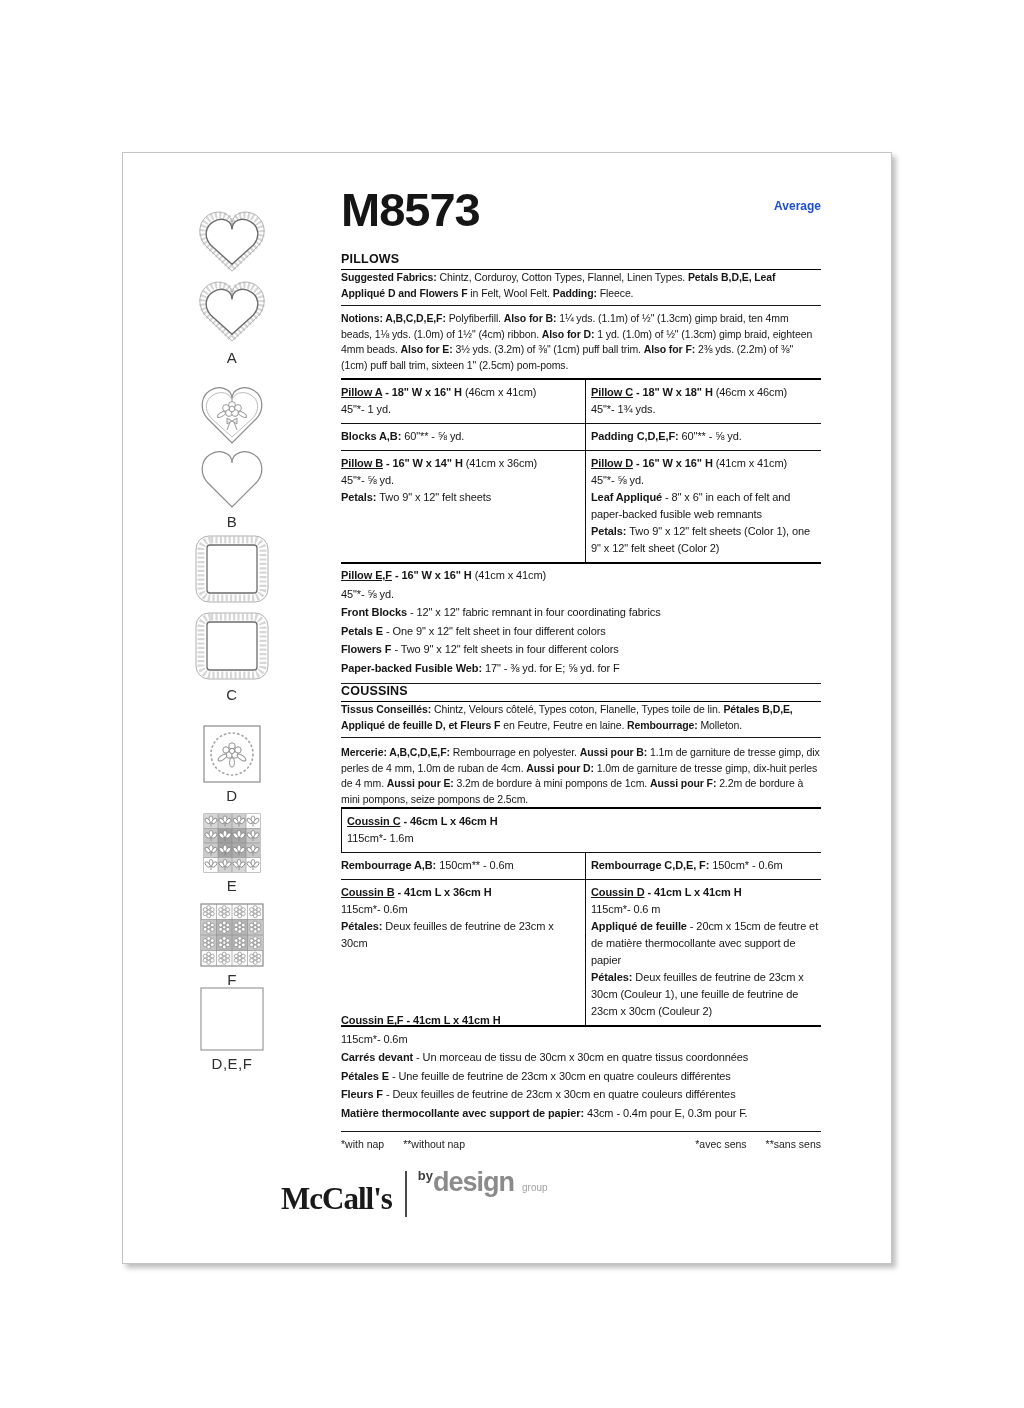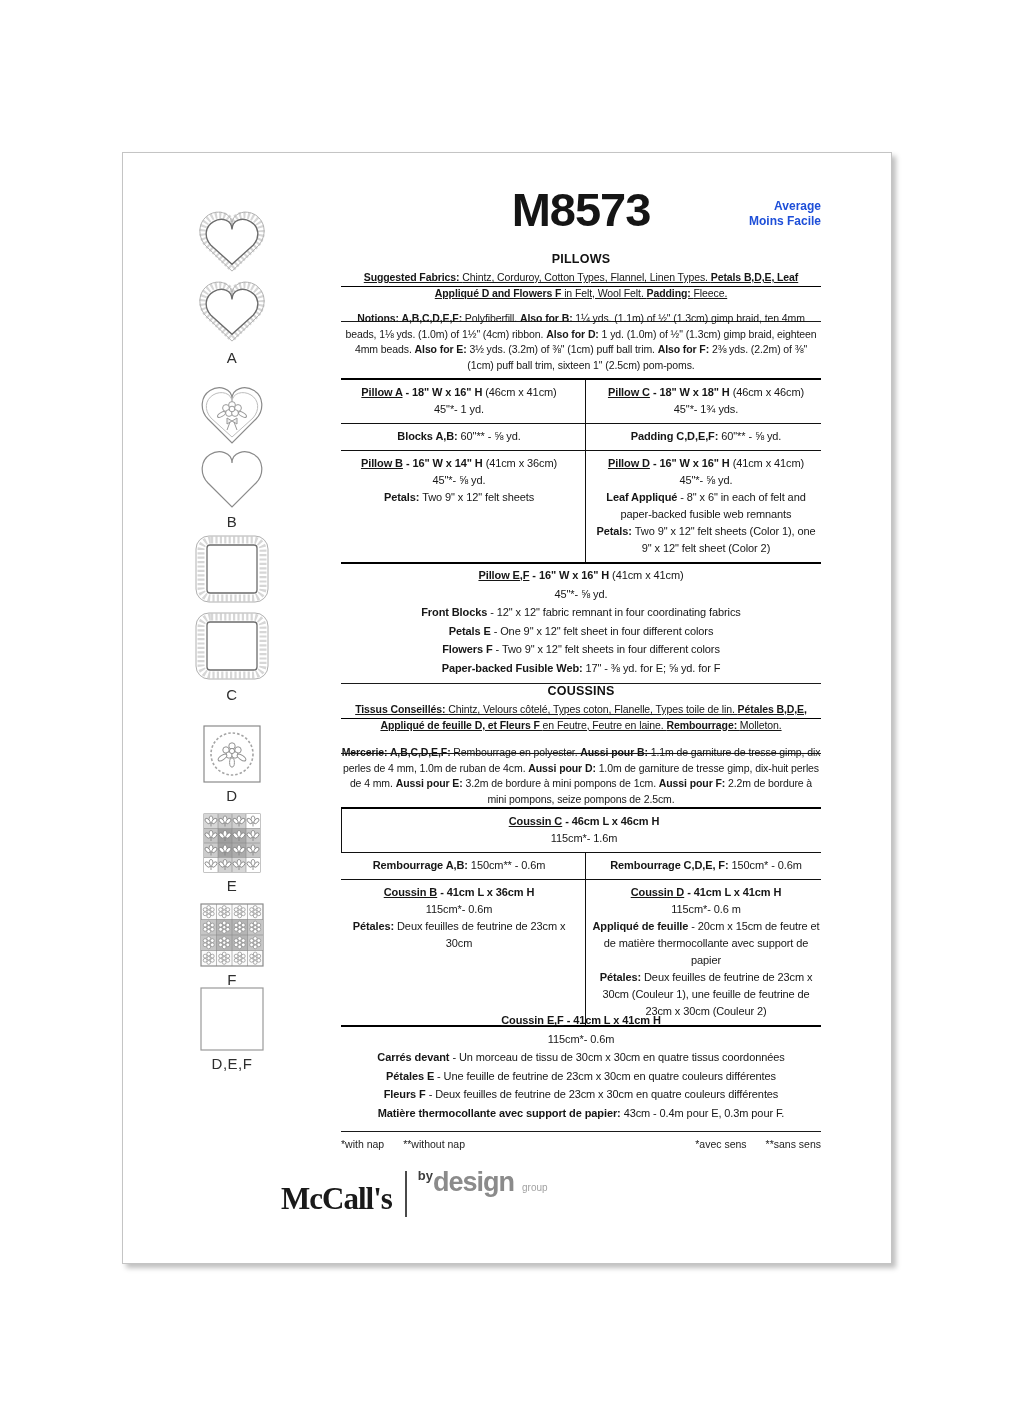--- a/index.html
+++ b/index.html
@@ -10,28 +10,28 @@
 
   
   .figcol{position:absolute;left:0;top:0;width:218px;height:100%;}
   .fig{position:absolute;left:50%;transform:translateX(-50%);display:flex;flex-direction:column;align-items:center;}
   .fig svg{display:block;}
   .fig .gap{height:4px;}
   .figlabel{margin-top:5px;font-size:15px;color:#2e2e2e;letter-spacing:.5px;line-height:1;}
 
   
   .content{position:absolute;left:218px;top:0;width:480px;height:100%;}
-  .content>div{position:absolute;left:0;width:480px;text-align:center;}
+  .content>div{position:absolute;left:0;width:480px;}
   .m-number{top:33px;font-size:47px;font-weight:700;letter-spacing:-1px;line-height:1;color:#151515;}
   .difficulty{top:46px;text-align:right;font-size:12px;font-weight:700;line-height:15px;color:#1d4ed8;}
-  .sec-head{font-size:12.5px;font-weight:700;letter-spacing:.2px;border-bottom:1.5px solid #000;padding-bottom:20px;color:#111;}
+  .sec-head{font-size:12.5px;font-weight:700;letter-spacing:.2px;border-bottom:1.5px solid #000;padding-bottom:3px;color:#111;}
   .head-en{top:99px;}
   .head-fr{top:531px;}
   .para{font-size:10.5px;letter-spacing:-0.1px;line-height:15.5px;color:#161616;}
-  .para.ruled{border-bottom:1px solid #1a1a1a;padding-bottom:20px;text-decoration:underline;}
+  .para.ruled{border-bottom:1px solid #1a1a1a;padding-bottom:4px;}
   .fabrics{top:117px;}
   .notions{top:158px;}
   .tissus{top:549px;}
   .mercerie{top:592px;}
 
   .ttable{border-top:2.5px solid #000;border-bottom:2px solid #000;}
   .table-en{top:225px;}
   .table-fr{top:654px;}
   .trow{display:flex;}
   .trow + .trow{border-top:1px solid #111;}
@@ -247,21 +247,20 @@
         <div class="figlabel">D,E,F</div>
       </div>
     </div>
 
     <div class="content">
 
       <div class="m-number">M8573</div>
 
       <div class="difficulty" style="text-align:right;">
         <div>Average</div>
-        <div>Moins Facile</div>
       </div>
 
       <div class="sec-head head-en">PILLOWS</div>
 
       <div class="para ruled fabrics"><span class="b">Suggested Fabrics: </span><span>Chintz, Corduroy, Cotton Types, Flannel, Linen Types. </span><span class="b">Petals B,D,E, Leaf Appliqué D and Flowers F </span><span>in Felt, Wool Felt. </span><span class="b">Padding: </span><span>Fleece.</span></div>
 
       <div class="para notions"><span class="b">Notions: A,B,C,D,E,F: </span><span>Polyfiberfill. </span><span class="b">Also for B: </span><span>1¼ yds. (1.1m) of ½" (1.3cm) gimp braid, ten 4mm beads, 1⅛ yds. (1.0m) of 1½" (4cm) ribbon. </span><span class="b">Also for D: </span><span>1 yd. (1.0m) of ½" (1.3cm) gimp braid, eighteen 4mm beads. </span><span class="b">Also for E: </span><span>3½ yds. (3.2m) of ⅜" (1cm) puff ball trim. </span><span class="b">Also for F: </span><span>2⅜ yds. (2.2m) of ⅜" (1cm) puff ball trim, sixteen 1" (2.5cm) pom-poms.</span></div>
 
       <div class="ttable table-en">
         <div class="trow">

